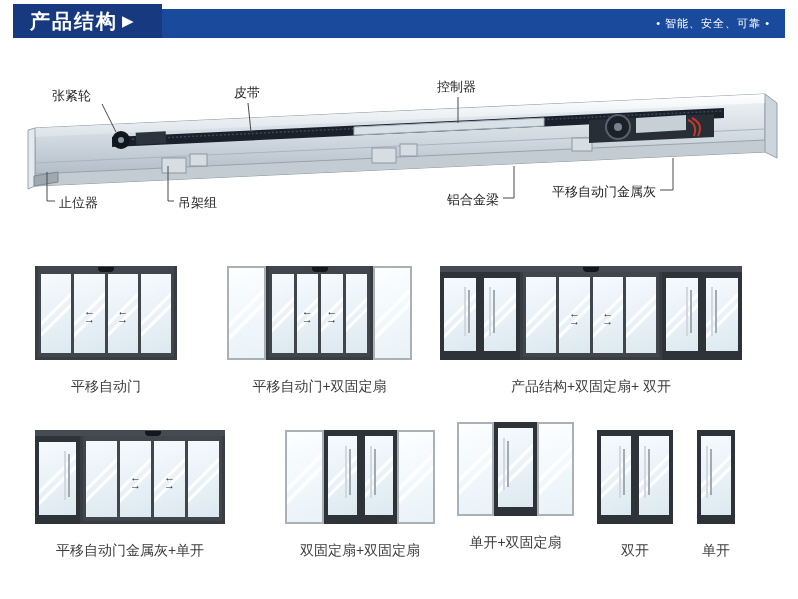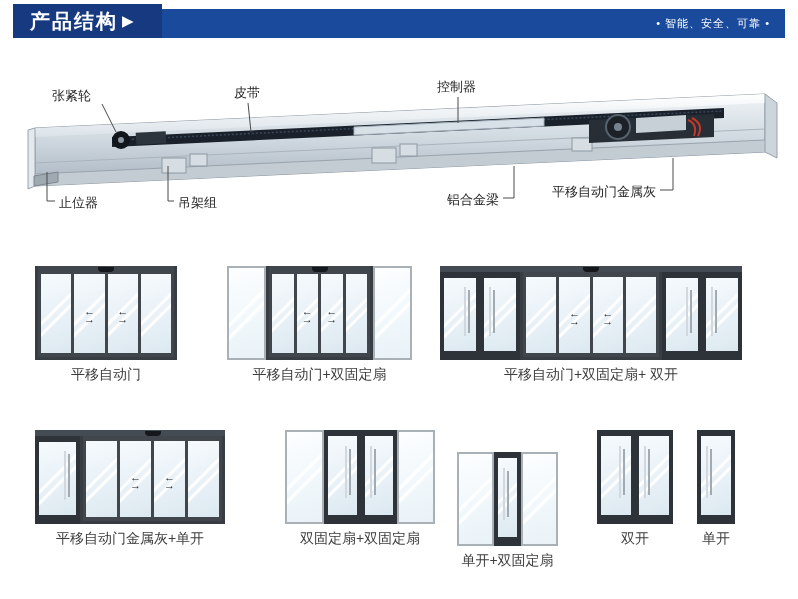--- a/index.html
+++ b/index.html
@@ -16,21 +16,21 @@
         color:#fff;font-size:11px;letter-spacing:1px;}
 
   
   .mechanism{position:absolute;left:24px;top:70px;width:760px;height:150px;text-align:right;}
   .mlabel{position:absolute;font-size:13px;color:#262626;white-space:nowrap;}
 
   
   .door-group{position:absolute;text-align:center;}
   .doors{height:94px;width:100%;display:flex;box-sizing:border-box;}
   .doors.railed{background:linear-gradient(#454b52,#454b52) top/100% 6px no-repeat;padding-top:6px;}
-  .caption{margin-top:6px;font-size:14px;color:#3c3c3c;white-space:nowrap;}
+  .caption{margin-top:18px;font-size:14px;color:#3c3c3c;white-space:nowrap;}
 
   .glass{background-image:
       linear-gradient(135deg,transparent 43%,rgba(255,255,255,.95) 45%,rgba(255,255,255,.95) 47%,transparent 49%),
       linear-gradient(135deg,transparent 53%,rgba(255,255,255,.95) 55%,rgba(255,255,255,.95) 57%,transparent 59%),
       linear-gradient(160deg,#f6fafd 0%,#e7f0f6 60%,#dce8f0 100%);}
   .pane-light{background-image:
       linear-gradient(135deg,transparent 43%,rgba(255,255,255,.95) 45%,rgba(255,255,255,.95) 47%,transparent 49%),
       linear-gradient(135deg,transparent 53%,rgba(255,255,255,.95) 55%,rgba(255,255,255,.95) 57%,transparent 59%),
       linear-gradient(160deg,#fdfeff 0%,#f0f7fb 60%,#e9f2f7 100%);}
 
@@ -205,21 +205,21 @@
       </div>
       <div class="pair" style="width:80px">
         <div class="swing glass h-right">
             <span class="handle"></span>
           </div>
         <div class="swing glass h-left">
             <span class="handle"></span>
           </div>
       </div>
     </div>
-    <div class="caption">平移自动门+双固定扇+ 双开</div>
+    <div class="caption">产品结构+双固定扇+ 双开</div>
   </div>
 
   <div class="door-group" style="left:35px;top:430px;width:190px">
     <div class="doors railed">
       <div class="swing glass h-right" style="flex:none;width:45px">
           <span class="handle"></span>
         </div>
       <div class="unit">
         <span class="sensor"></span>
         <div class="pane glass"></div>
@@ -250,21 +250,21 @@
           </div>
         <div class="swing glass h-left">
             <span class="handle"></span>
           </div>
       </div>
       <div class="fixed-pane pane-light" style="width:38px"></div>
     </div>
     <div class="caption">双固定扇+双固定扇</div>
   </div>
 
-  <div class="door-group" style="left:457px;top:452px;width:101px">
+  <div class="door-group" style="left:457px;top:422px;width:117px">
     <div class="doors">
       <div class="fixed-pane pane-light" style="width:37px"></div>
       <div class="swing glass h-left" style="flex:1">
           <span class="handle"></span>
         </div>
       <div class="fixed-pane pane-light" style="width:37px"></div>
     </div>
     <div class="caption">单开+双固定扇</div>
   </div>
 

